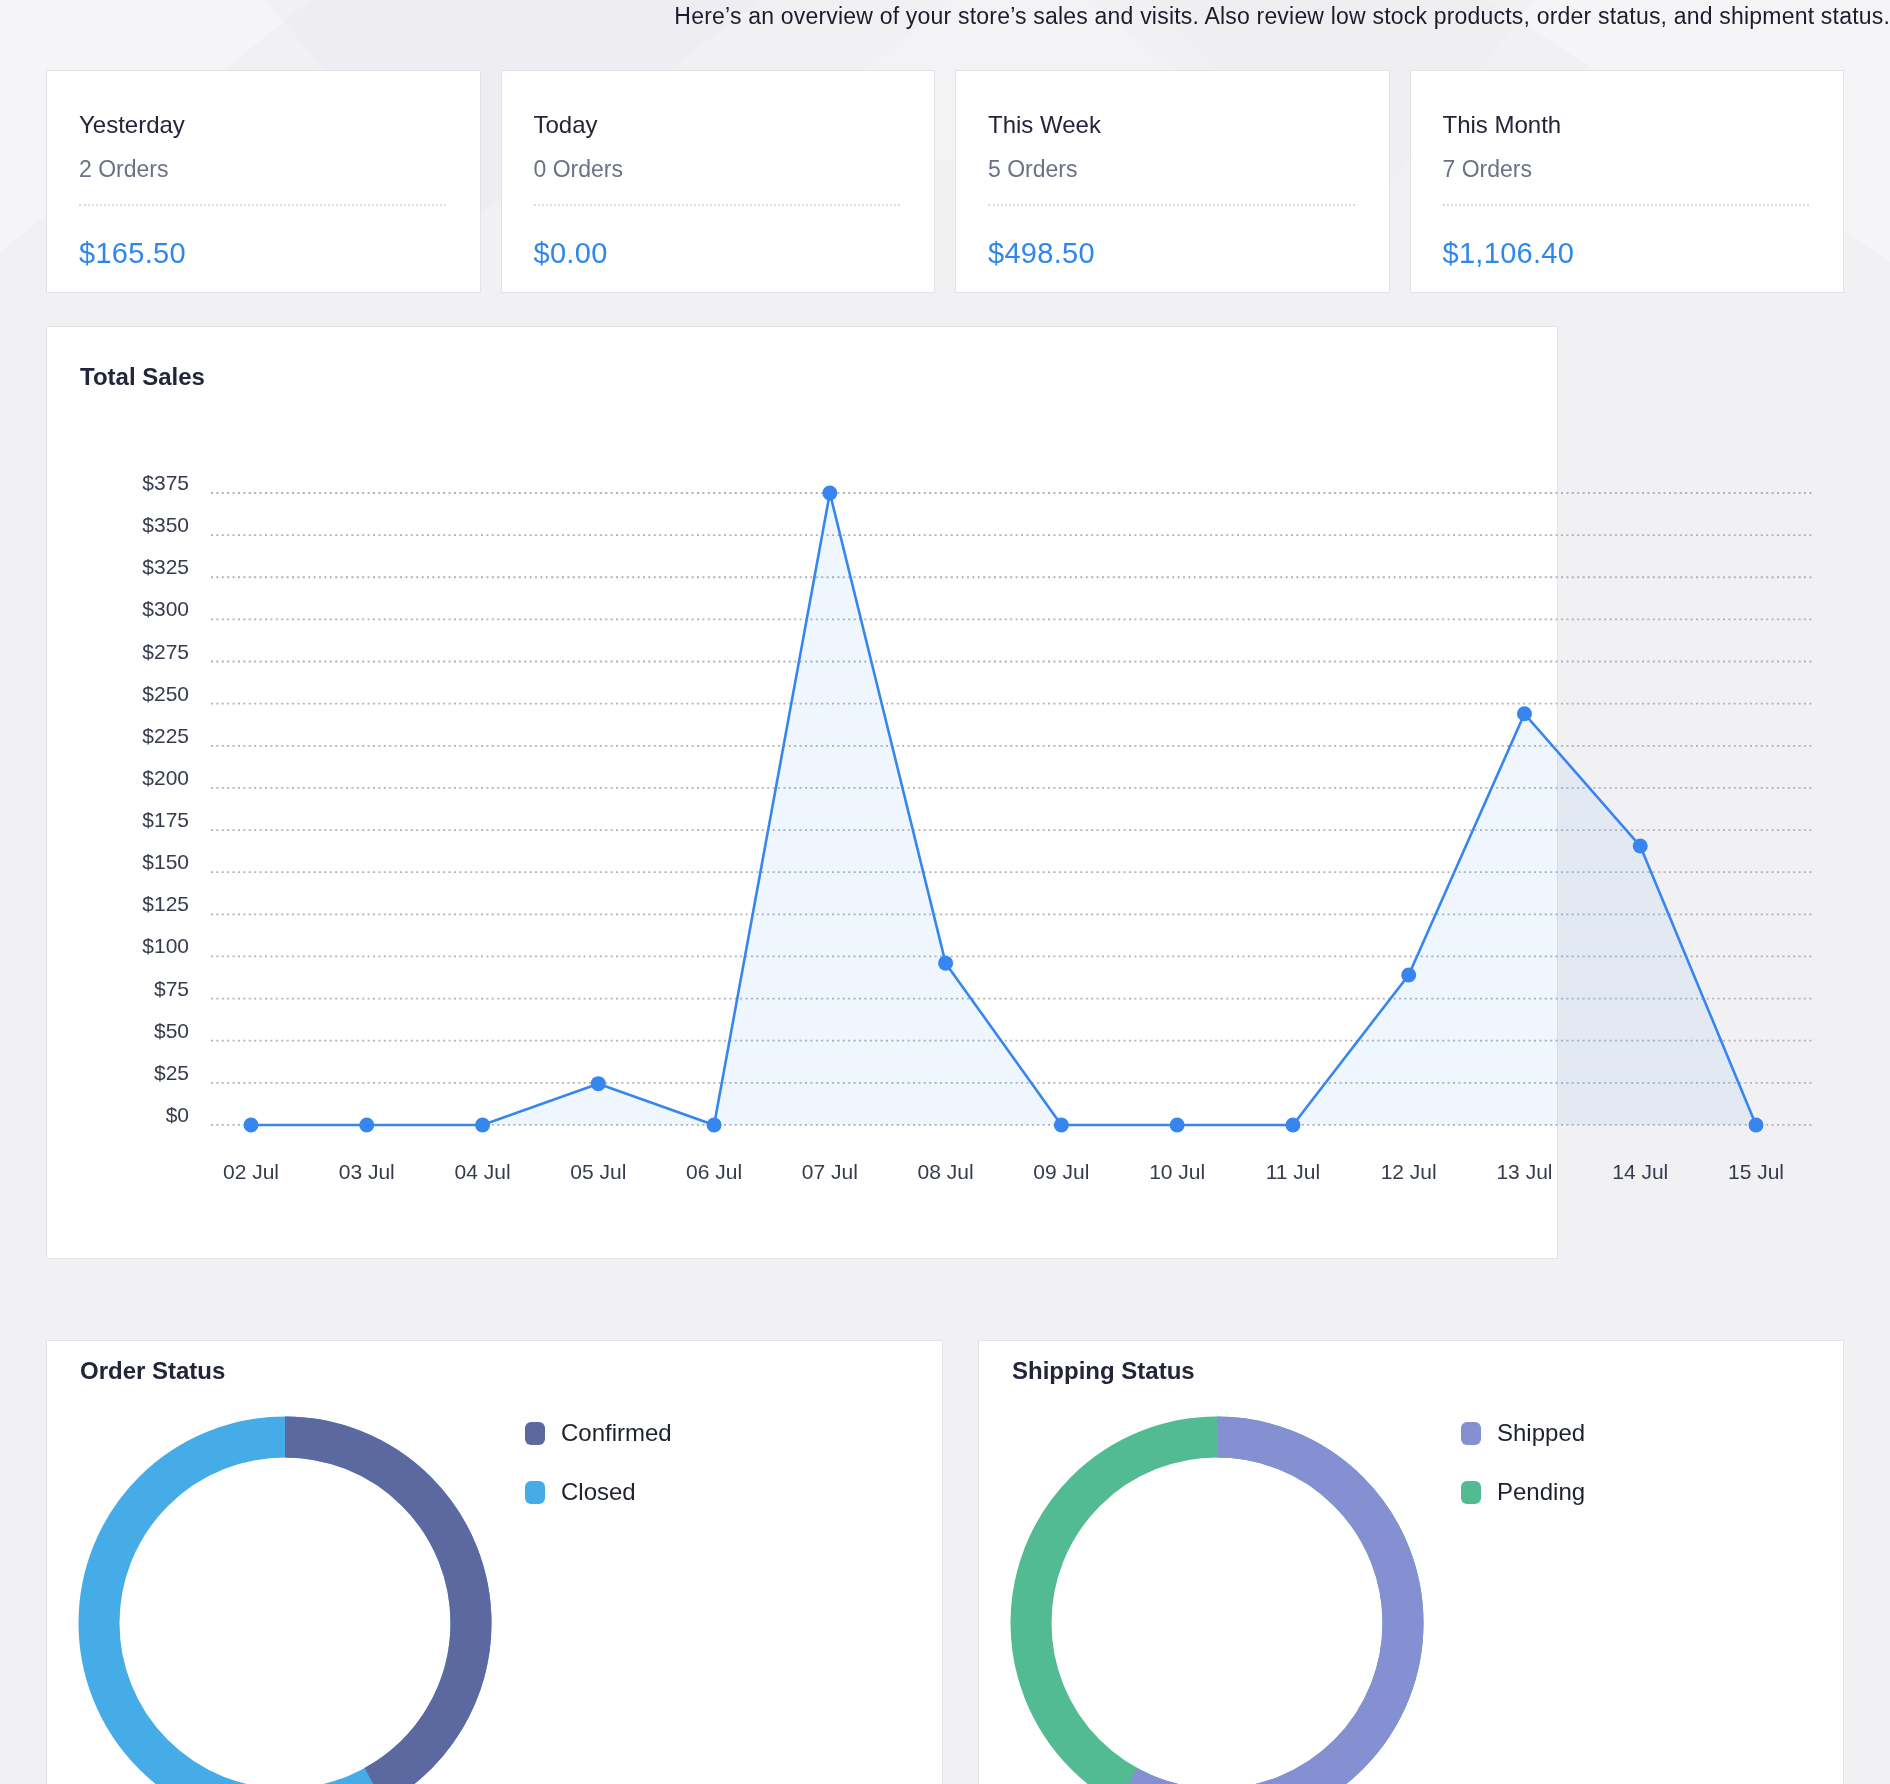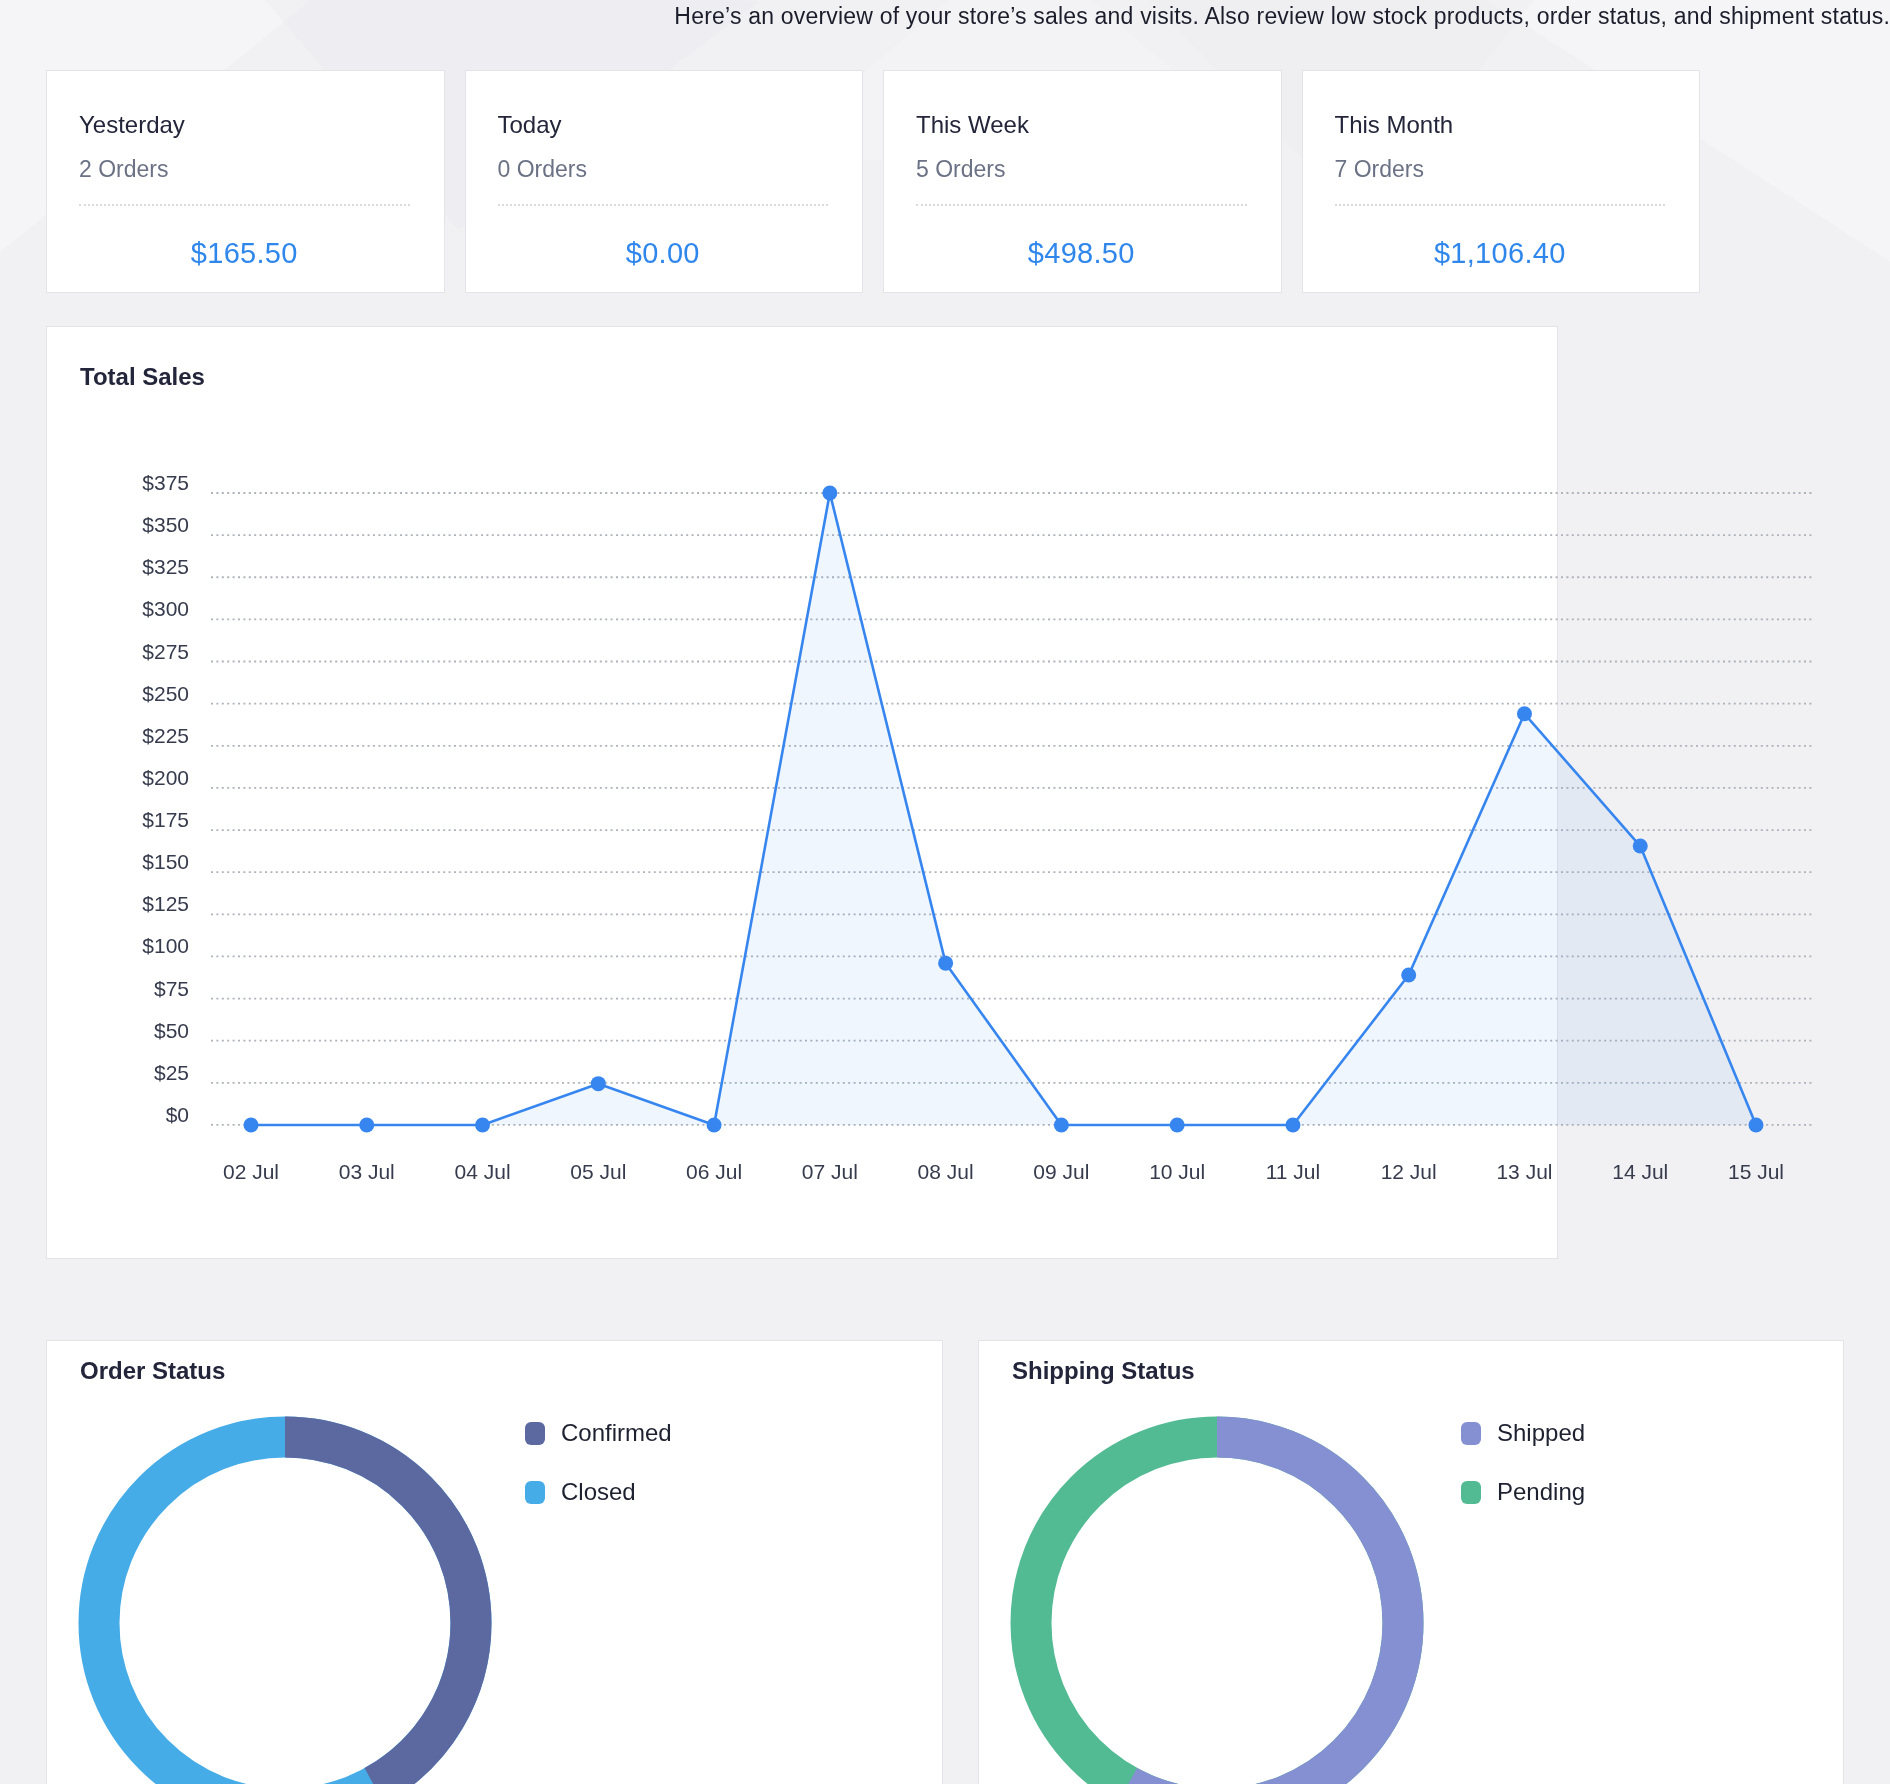--- a/index.html
+++ b/index.html
@@ -22,31 +22,31 @@
 
   .layer { position:relative; z-index:1; }
 
   .page-desc {
     position:absolute; left:0; top:3px; width:100%;
     text-align:right; font-size:23px; color:#1b1d2b; letter-spacing:.2px;
   }
 
   
   .stats-row {
-    position:absolute; left:46px; top:70px; width:1654px; height:223px;
+    position:absolute; left:46px; top:70px; width:1798px; height:223px;
     display:flex; gap:20px;
   }
   .stat-card {
     flex:1 1 0; background:#fff; border:1px solid #e3e4e8;
     padding:40px 34px 0 32px;
   }
   .stat-title { font-size:24px; color:#23253a; font-weight:500; }
   .stat-orders { font-size:23px; color:#6b7285; margin-top:17px; }
   .stat-divider { border-bottom:2px dotted #d9dbe0; margin-top:21px; }
-  .stat-amount { font-size:29px; color:#2f87ec; font-weight:500; margin-top:31px; letter-spacing:.3px;text-align:center; }
+  .stat-amount { font-size:29px; color:#2f87ec; font-weight:500; margin-top:31px; letter-spacing:.3px; }
 
   
   .card {
     position:absolute; background:#fff; border:1px solid #e3e4e8;
   }
   .card-title { font-size:24px; font-weight:700; color:#23253a; }
 
   
   #sales-card { left:46px; top:326px; width:1512px; height:933px; }
   #sales-card .card-title { position:absolute; left:33px; top:36px; }

